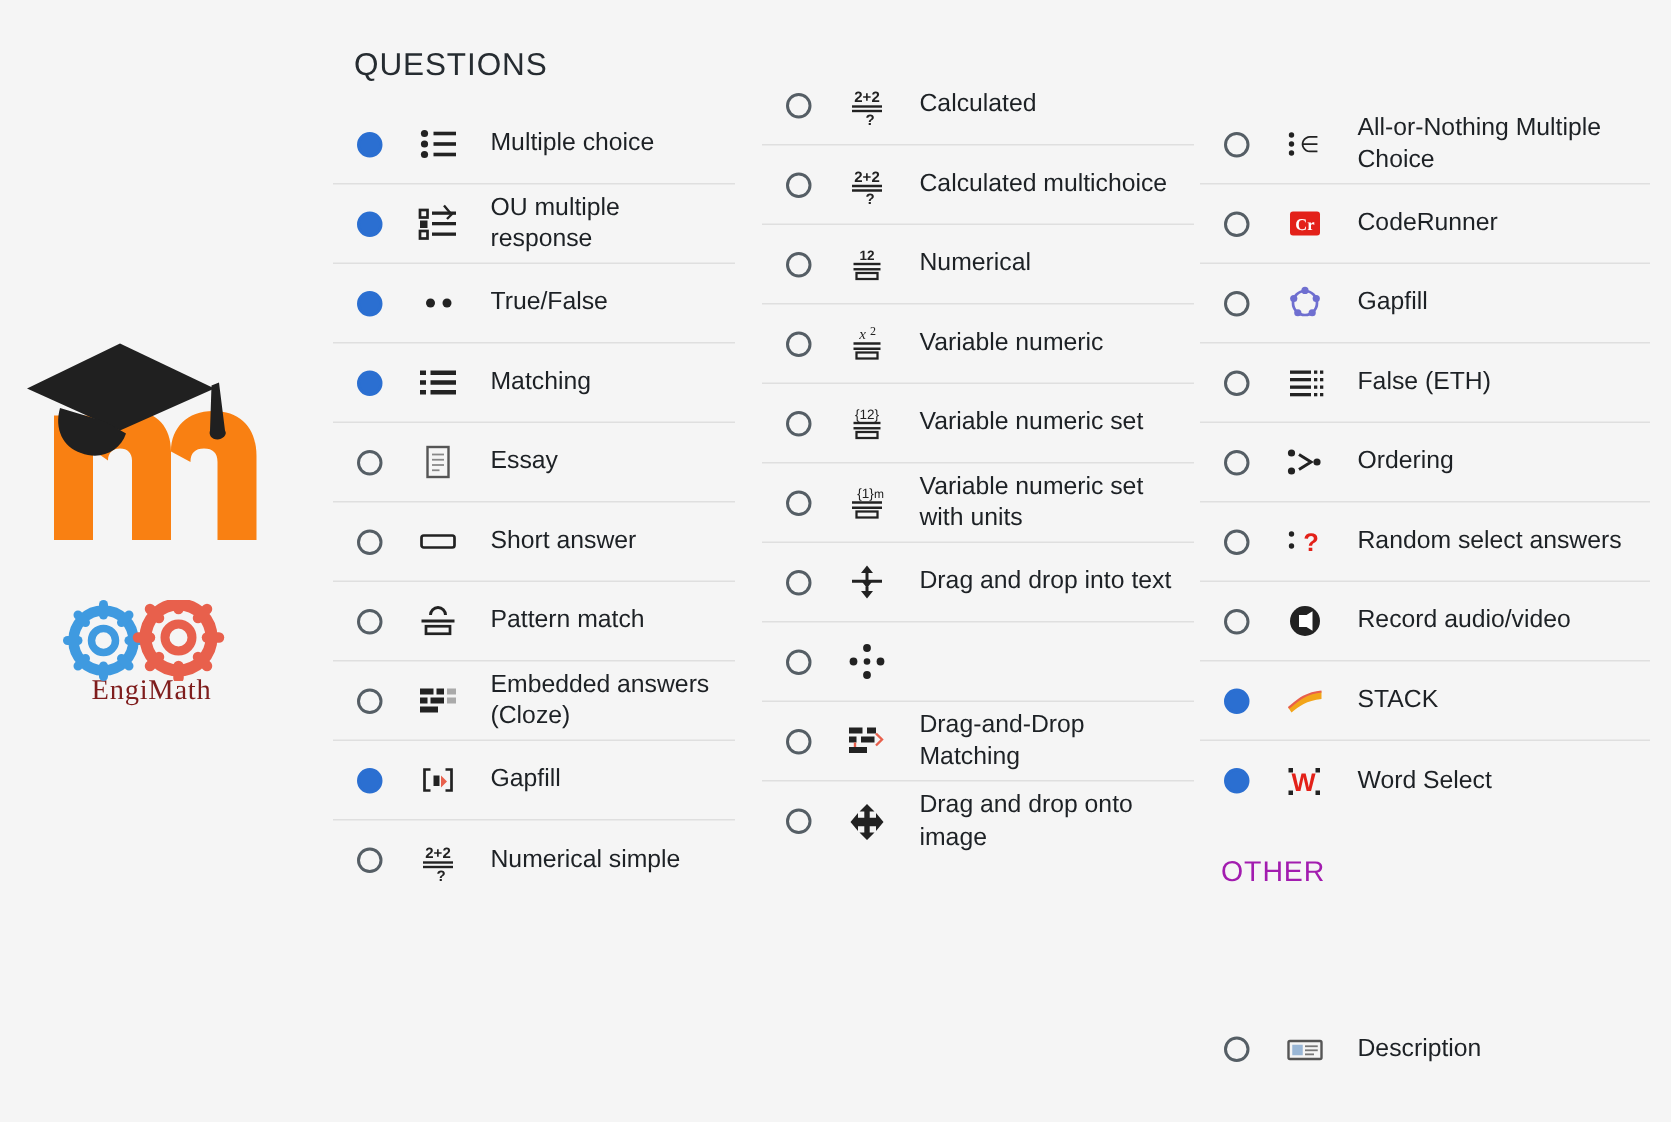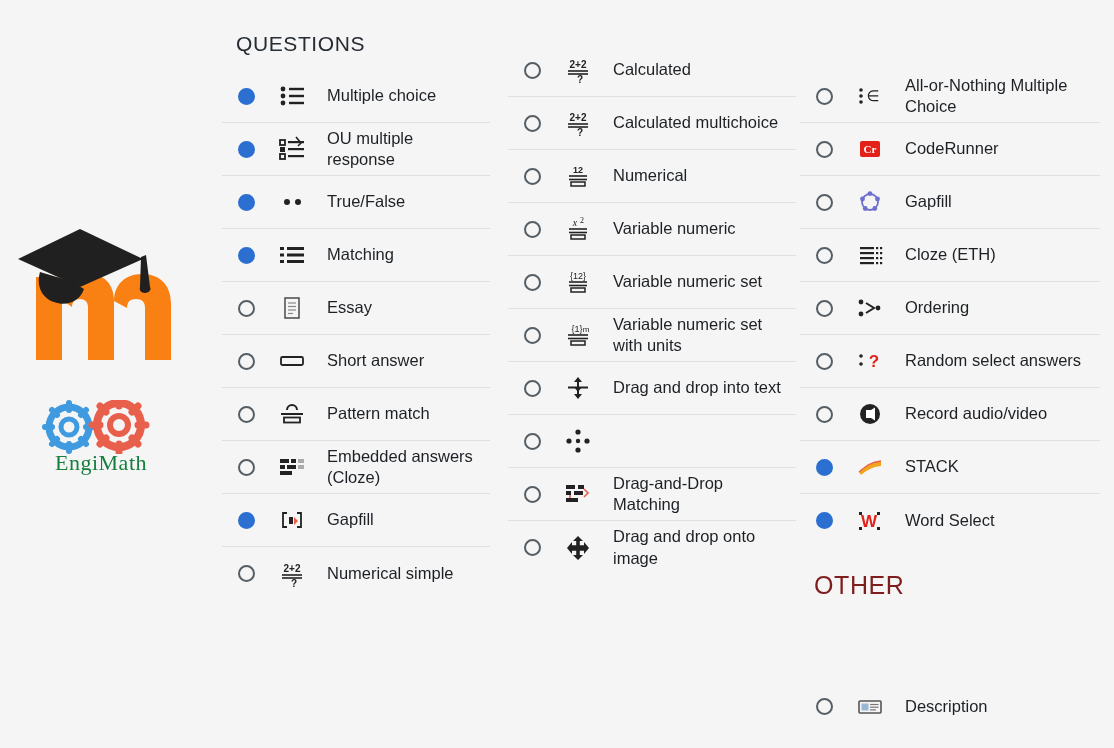--- a/index.html
+++ b/index.html
@@ -40,22 +40,22 @@
     top: 400px;
     width: 130px;
     text-align: center;
   }
   .gear-row {
     position: relative;
     height: 54px;
   }
   .engimath-label {
     font-family: "Liberation Serif", serif;
-    font-size: 22px;
-    color: #15803d;
+    font-size: 19px;
+    color: #7f1d1d;
     letter-spacing: 0.5px;
     margin-top: -4px;
   }
 
   
   .col {
     position: absolute;
     top: 0;
   }
   .col-1 { left: 222px;  width: 268px; }
@@ -112,23 +112,23 @@
     font-size: 16.5px;
     line-height: 1.28;
     color: #1d2125;
     padding-right: 6px;
   }
 
   
   .col-2 .qlist { padding-top: 44px; }
   .col-3 .qlist { padding-top: 70px; }
   .col-3 .other-title {
-    font-size: 25px;
+    font-size: 19px;
     letter-spacing: 0.6px;
-    color: #7f1d1d;
+    color: #a21caf;
     padding: 24px 0 10px 14px;
   }
 
   svg { display: block; }
 </style>
 </head>
 <body>
 
 <div class="page">
 
@@ -517,21 +517,21 @@
             <rect x="20" y="6" width="2.2" height="2.2" fill="#222"></rect>
             <rect x="20" y="11" width="2.2" height="2.2" fill="#222"></rect>
             <rect x="20" y="16" width="2.2" height="2.2" fill="#222"></rect>
             <rect x="20" y="21" width="2.2" height="2.2" fill="#222"></rect>
             <rect x="24" y="6" width="2.2" height="2.2" fill="#222"></rect>
             <rect x="24" y="11" width="2.2" height="2.2" fill="#222"></rect>
             <rect x="24" y="16" width="2.2" height="2.2" fill="#222"></rect>
             <rect x="24" y="21" width="2.2" height="2.2" fill="#222"></rect>
           </svg>
         </span>
-        <span class="label">Cloze (ETH)</span>
+        <span class="label">False (ETH)</span>
       </li>
 
       <li class="qitem">
         <span class="radio"></span>
         <span class="icon">
           <svg viewBox="0 0 28 28" width="28" height="28">
             <circle cx="5" cy="8" r="2.4" fill="#222"></circle>
             <circle cx="5" cy="20" r="2.4" fill="#222"></circle>
             <path d="M10 9 L18 14 L10 19" fill="none" stroke="#222" stroke-width="2"></path>
             <circle cx="22" cy="14" r="2.4" fill="#222"></circle>

